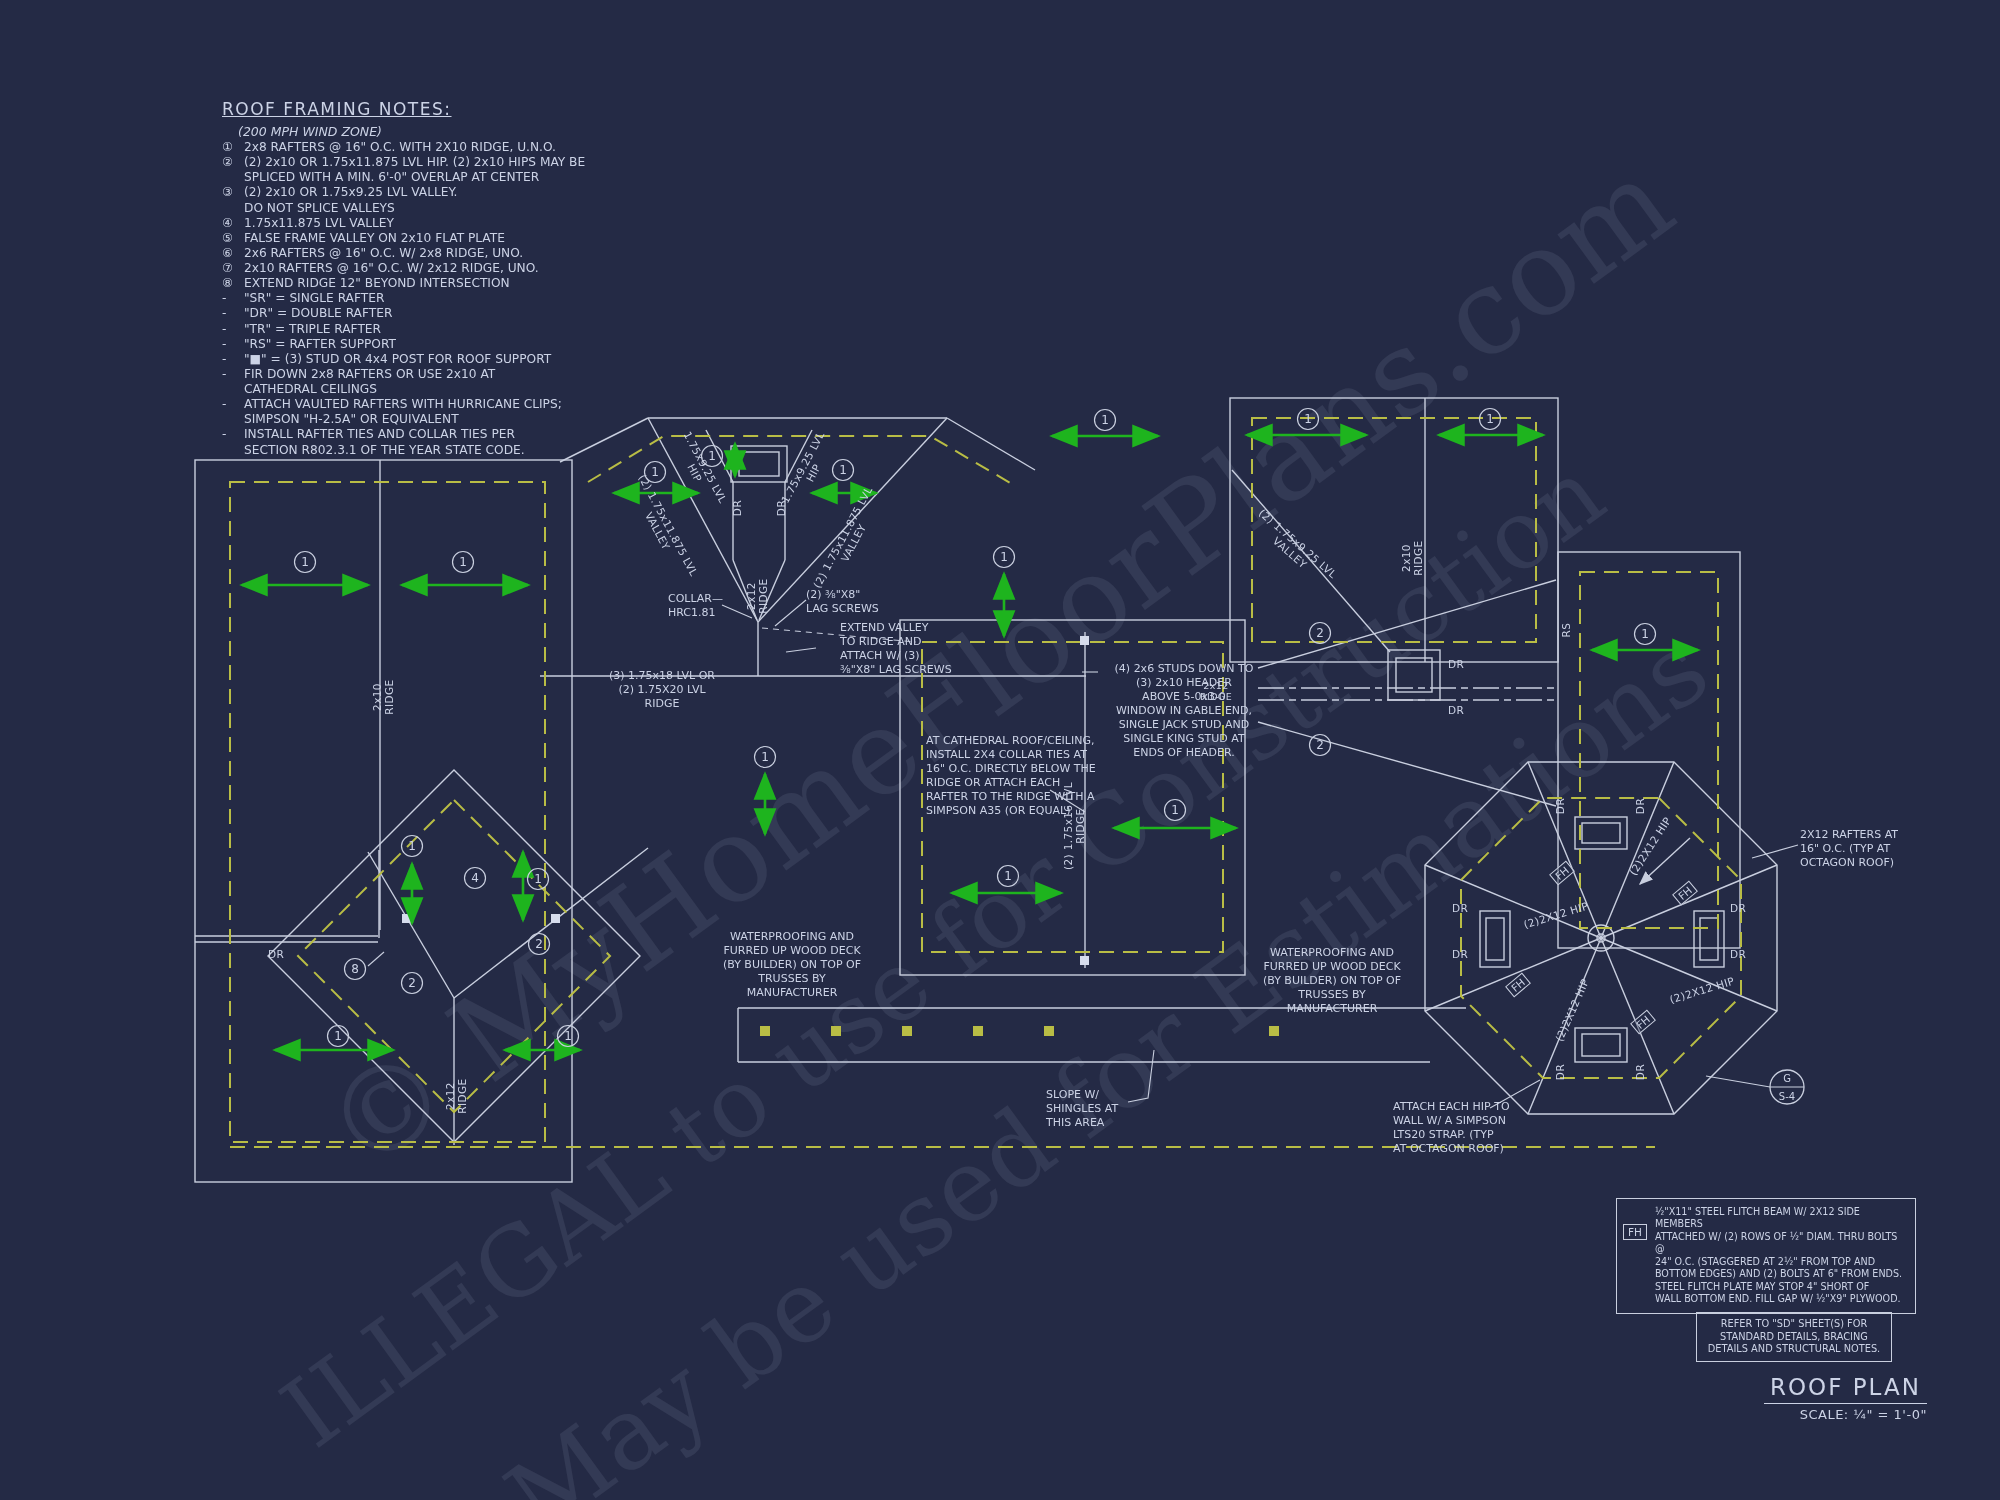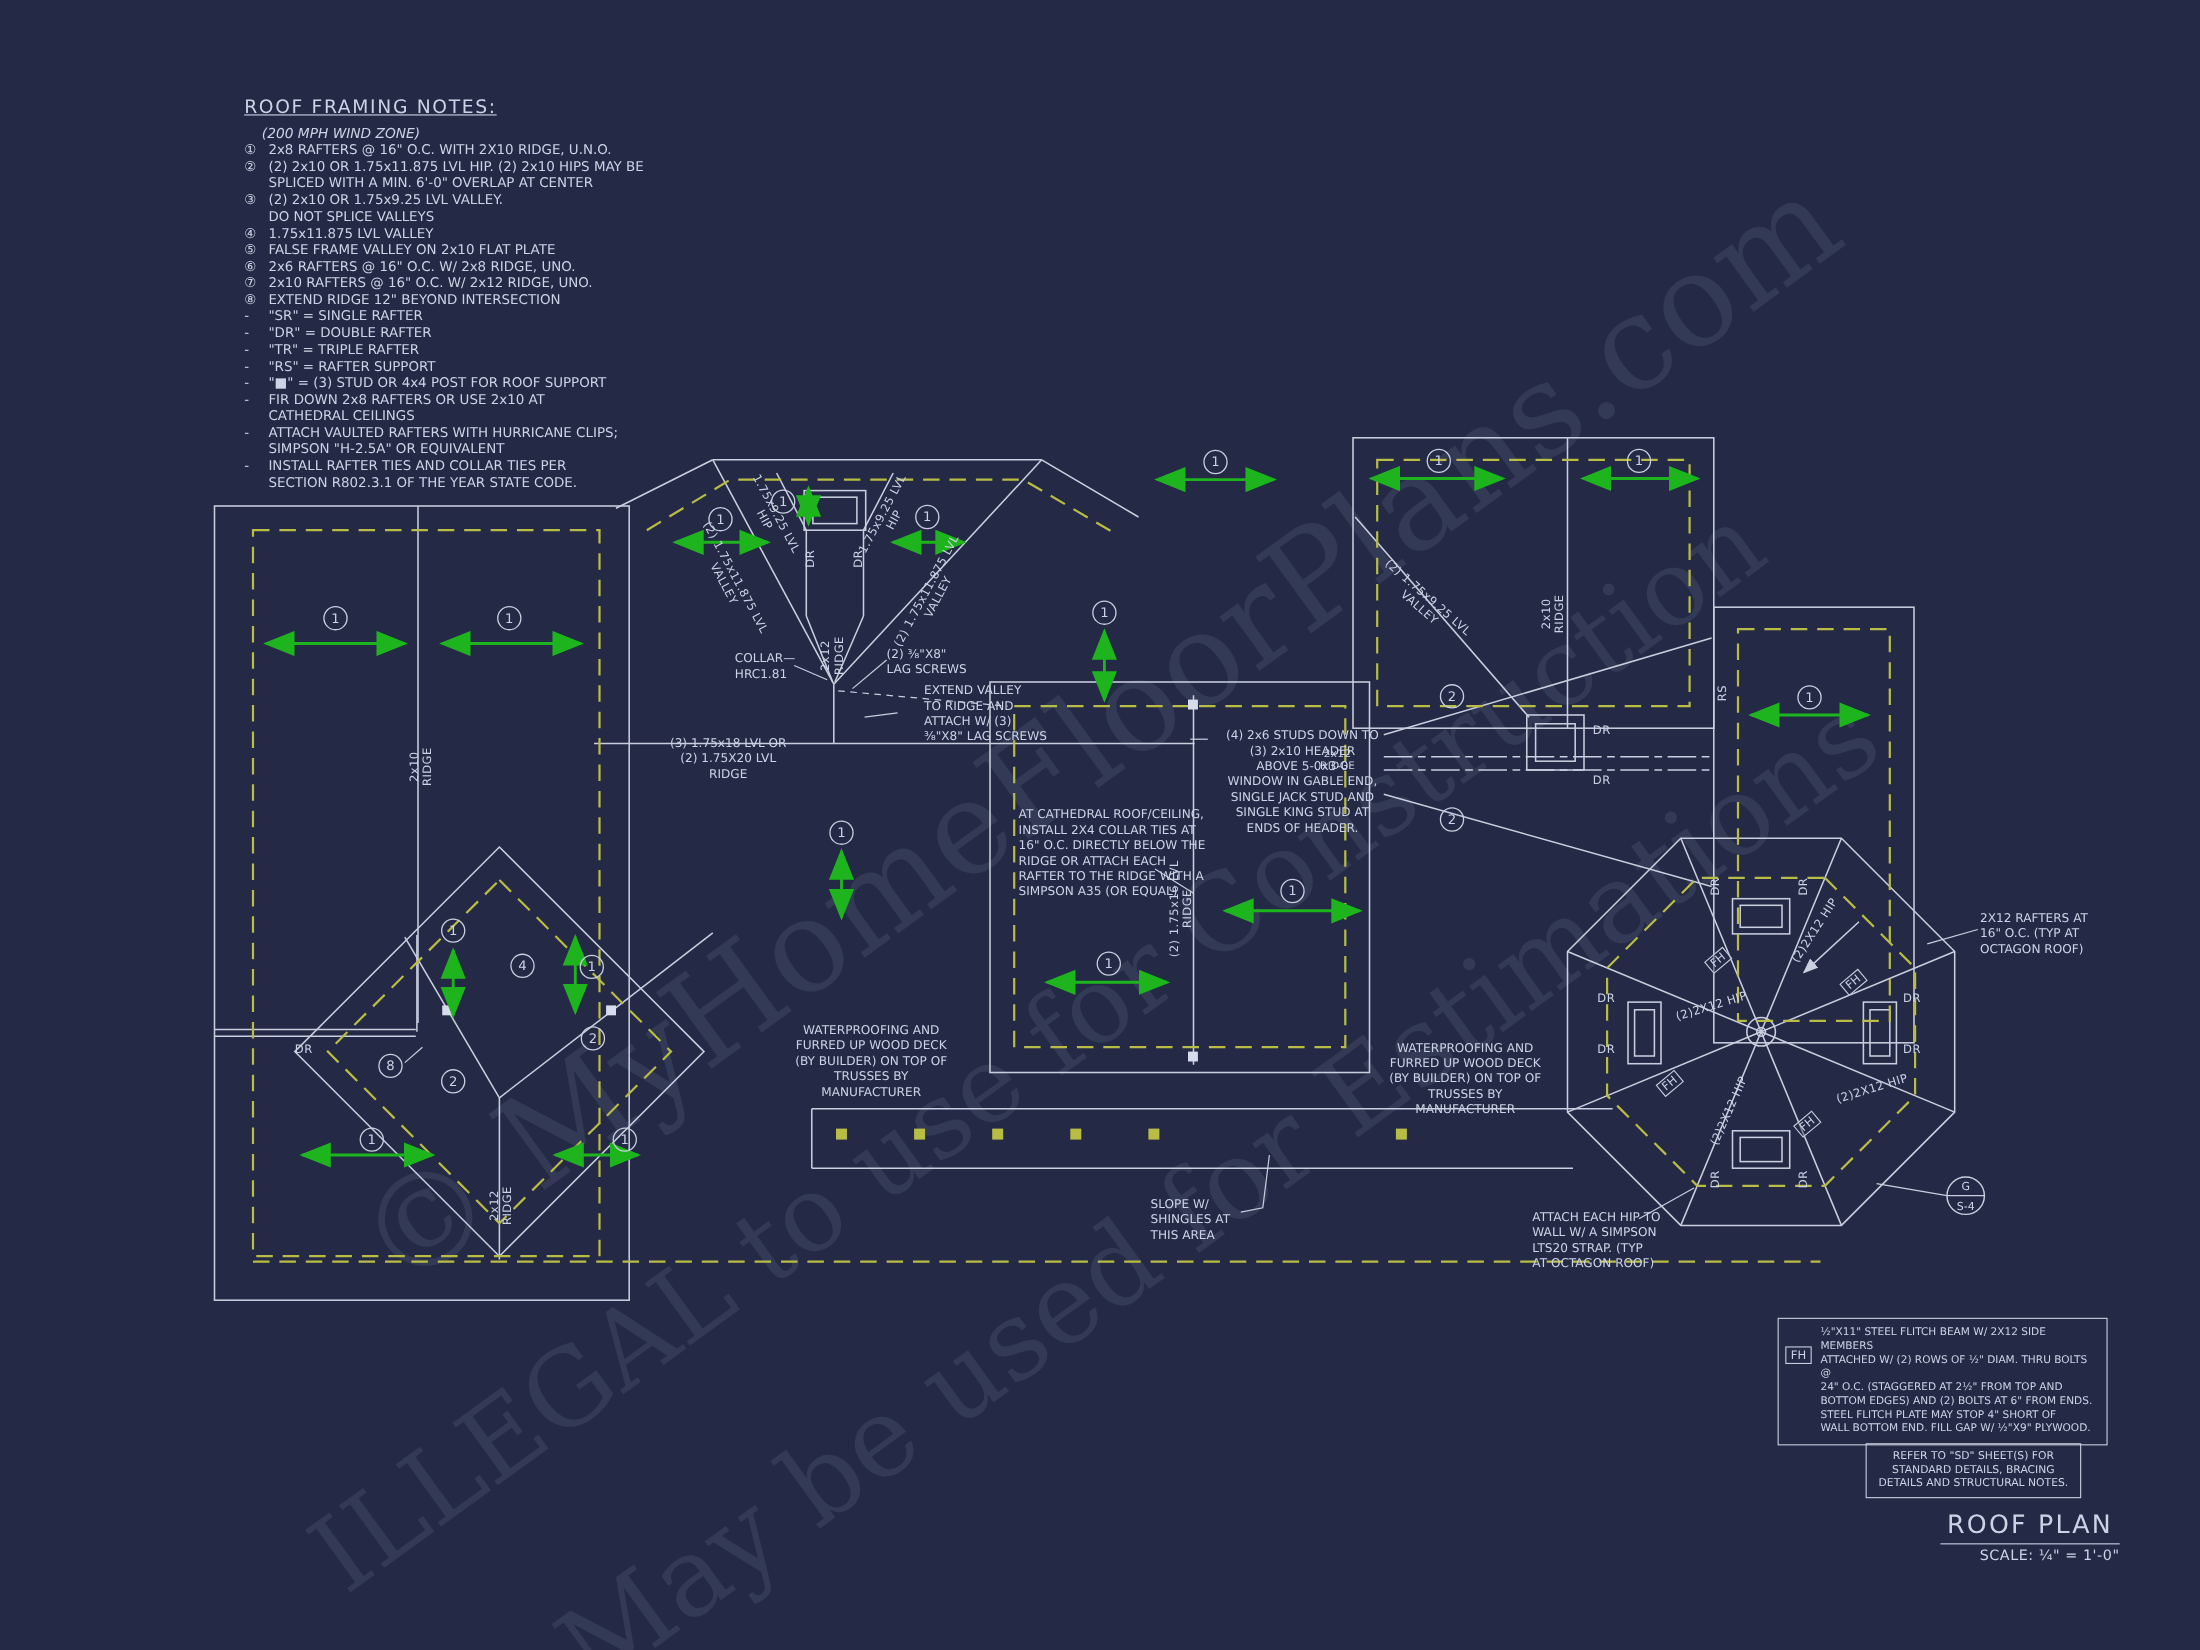--- a/index.html
+++ b/index.html
@@ -3,21 +3,21 @@
 <meta charset="utf-8">
 <style>
   html,body{margin:0;padding:0;background:#161a2b;}
   .canvas{position:relative;width:2000px;height:1500px;background:#242a45;overflow:hidden;
           font-family:"DejaVu Sans",sans-serif;}
   svg.draw{position:absolute;left:0;top:0;}
   
   .lbl{position:absolute;color:#ccd3e6;font-size:11px;line-height:1.28;white-space:pre-line;}
   .c{text-align:center;}
   .notes{position:absolute;left:222px;top:88px;color:#ccd3e6;width:420px;}
-  .notes .title{font-size:17px;letter-spacing:1.5px;text-decoration:underline;margin:0 0 5px 0;font-weight:normal;}
+  .notes .title{font-size:17px;letter-spacing:1.5px;text-decoration:underline;margin:11px 0 5px 0;font-weight:normal;}
   .notes .sub{font-style:italic;font-size:12.5px;margin:0 0 1px 16px;}
   .nrow{display:flex;font-size:12.2px;line-height:1.24;}
   .nmark{width:22px;flex:none;}
   .ntext{white-space:pre-line;}
   .mlbl{position:absolute;color:#ccd3e6;font-size:10.5px;line-height:1.15;white-space:pre-line;text-align:center;letter-spacing:.4px;}
   .drlbl{position:absolute;color:#ccd3e6;font-size:10.5px;letter-spacing:.5px;}
   .fhtag{position:absolute;border:1.2px solid #c9cfdf;color:#ccd3e6;font-size:10.5px;padding:0 3px;background:rgba(36,42,69,.4);}
   .legendbox{position:absolute;left:1616px;top:1198px;width:288px;border:1.3px solid #c9cfdf;display:flex;align-items:flex-start;padding:7px 6px 7px 4px;color:#ccd3e6;}
   .legendbox .sym{border:1.2px solid #c9cfdf;font-size:10.5px;padding:1px 4px;margin:18px 8px 0 2px;flex:none;}
   .legendbox .txt{font-size:9.6px;line-height:1.3;white-space:pre-line;}

